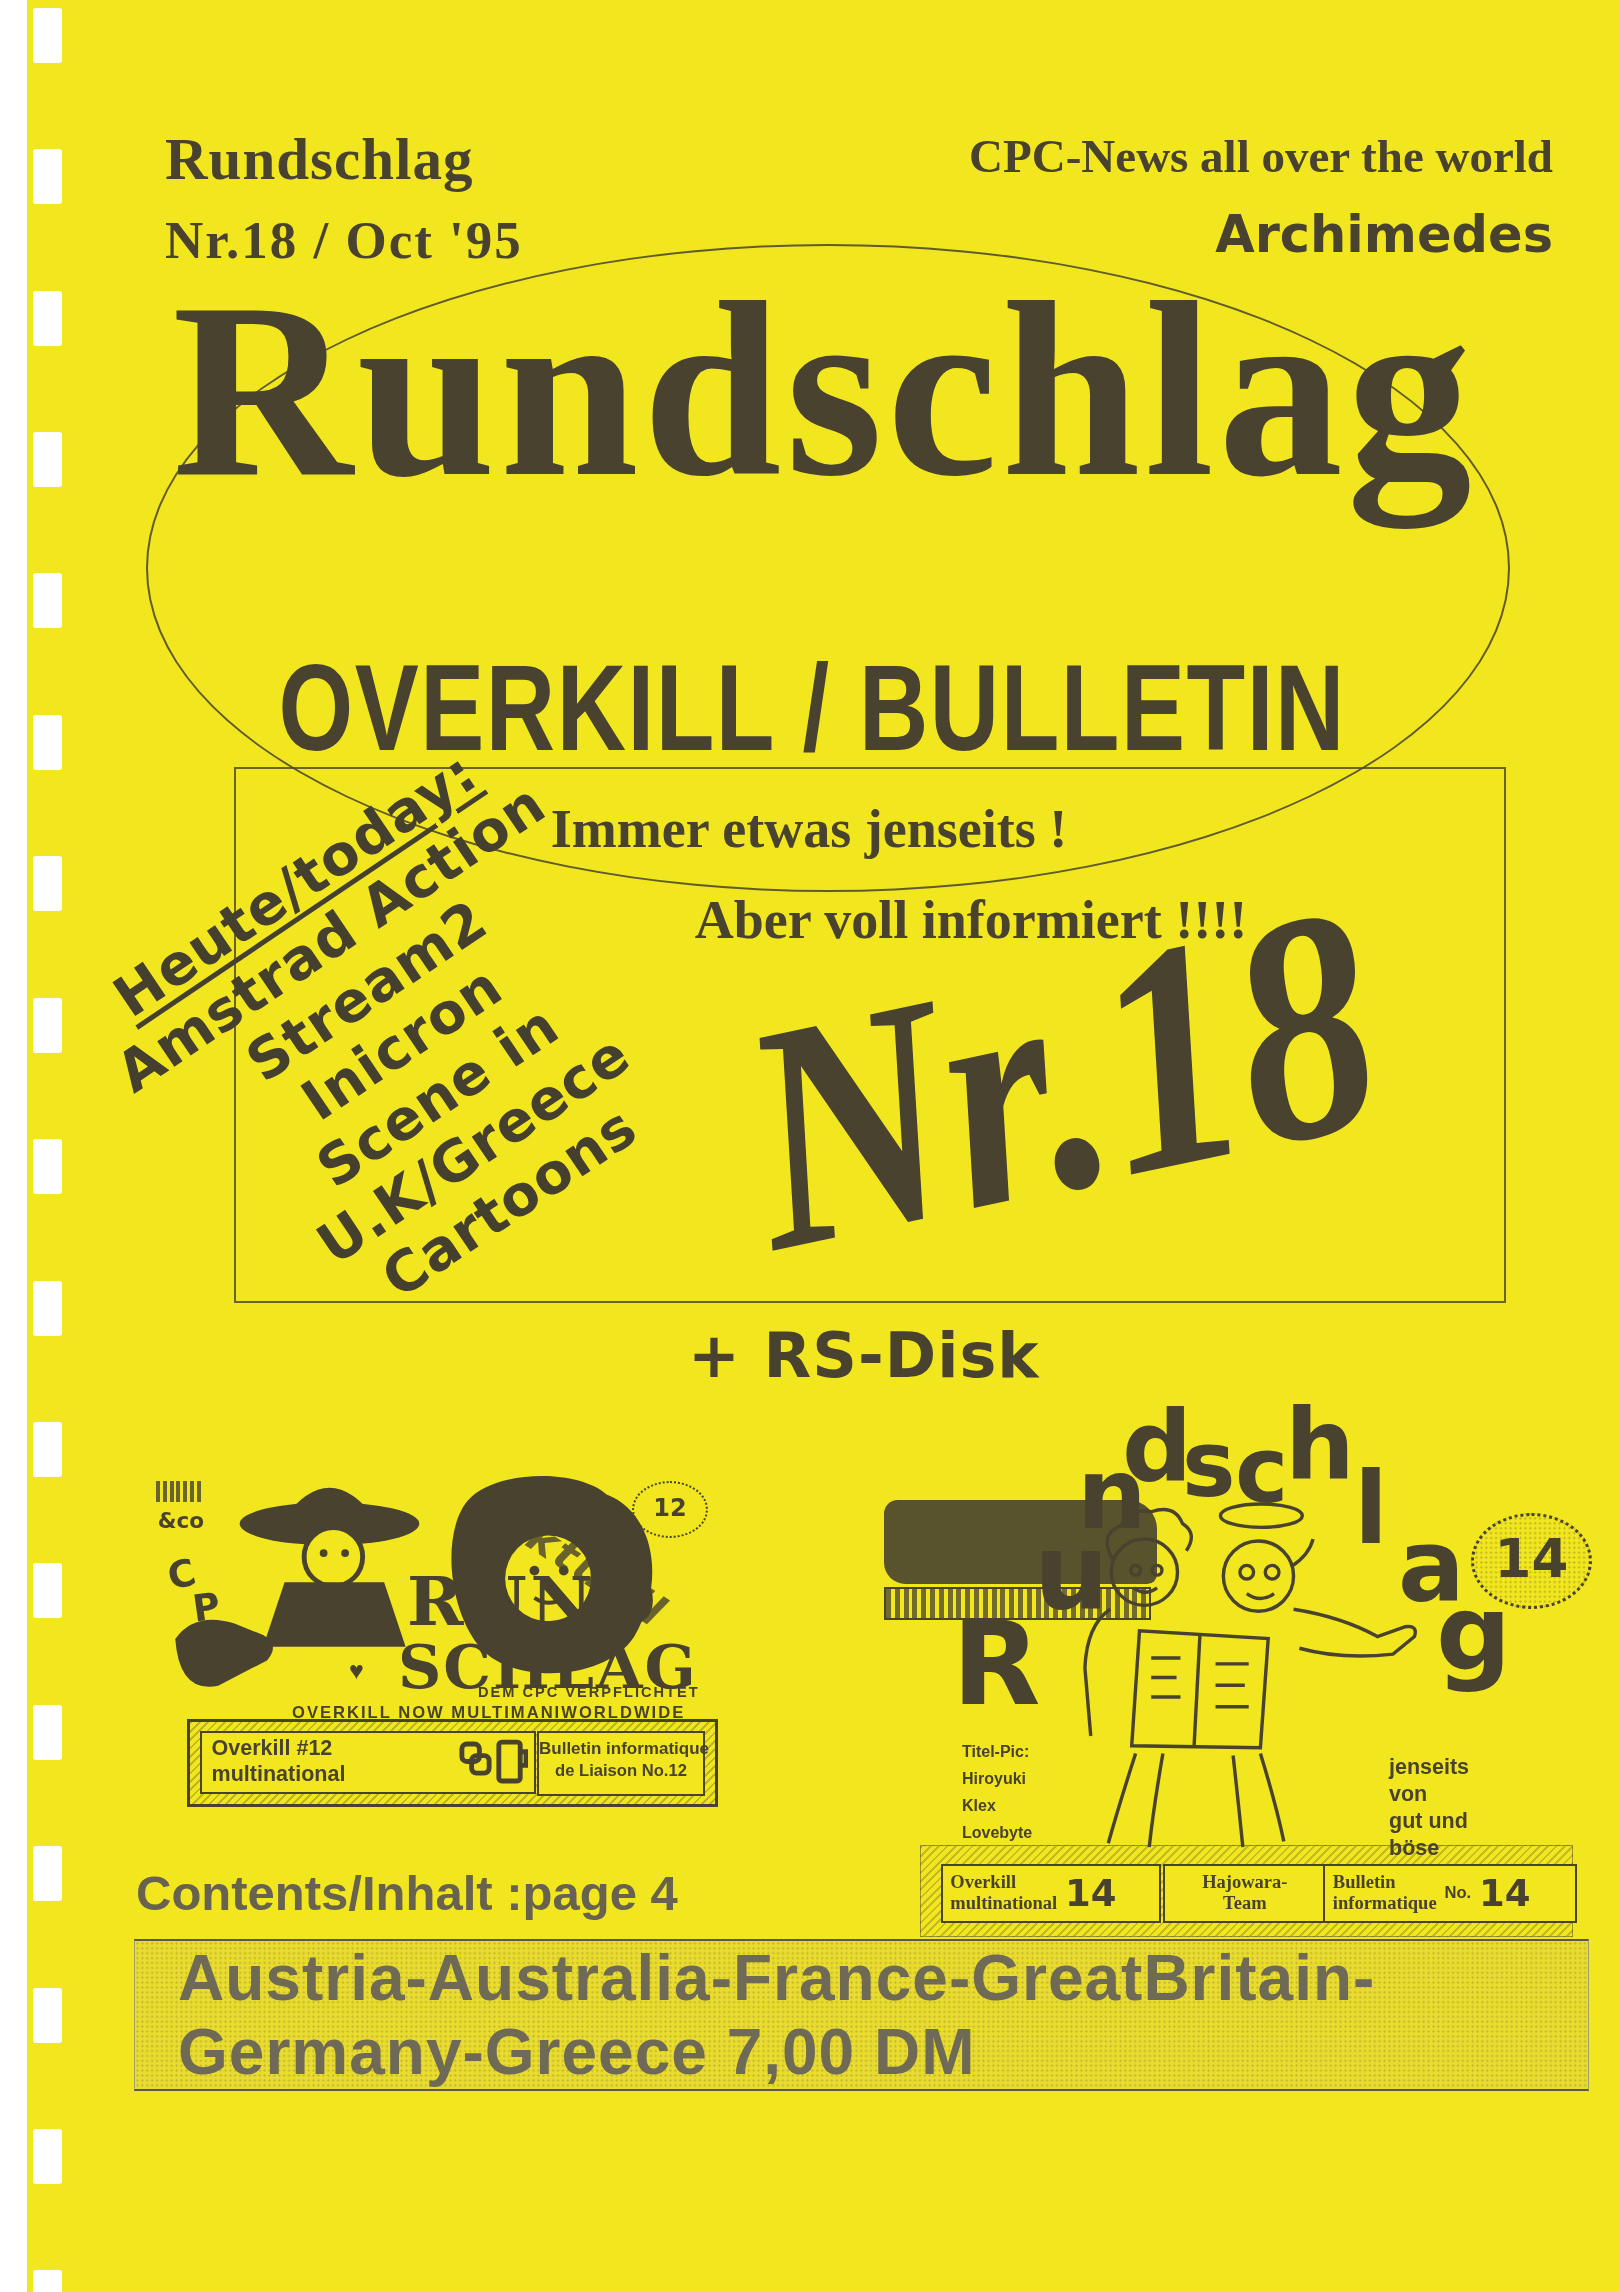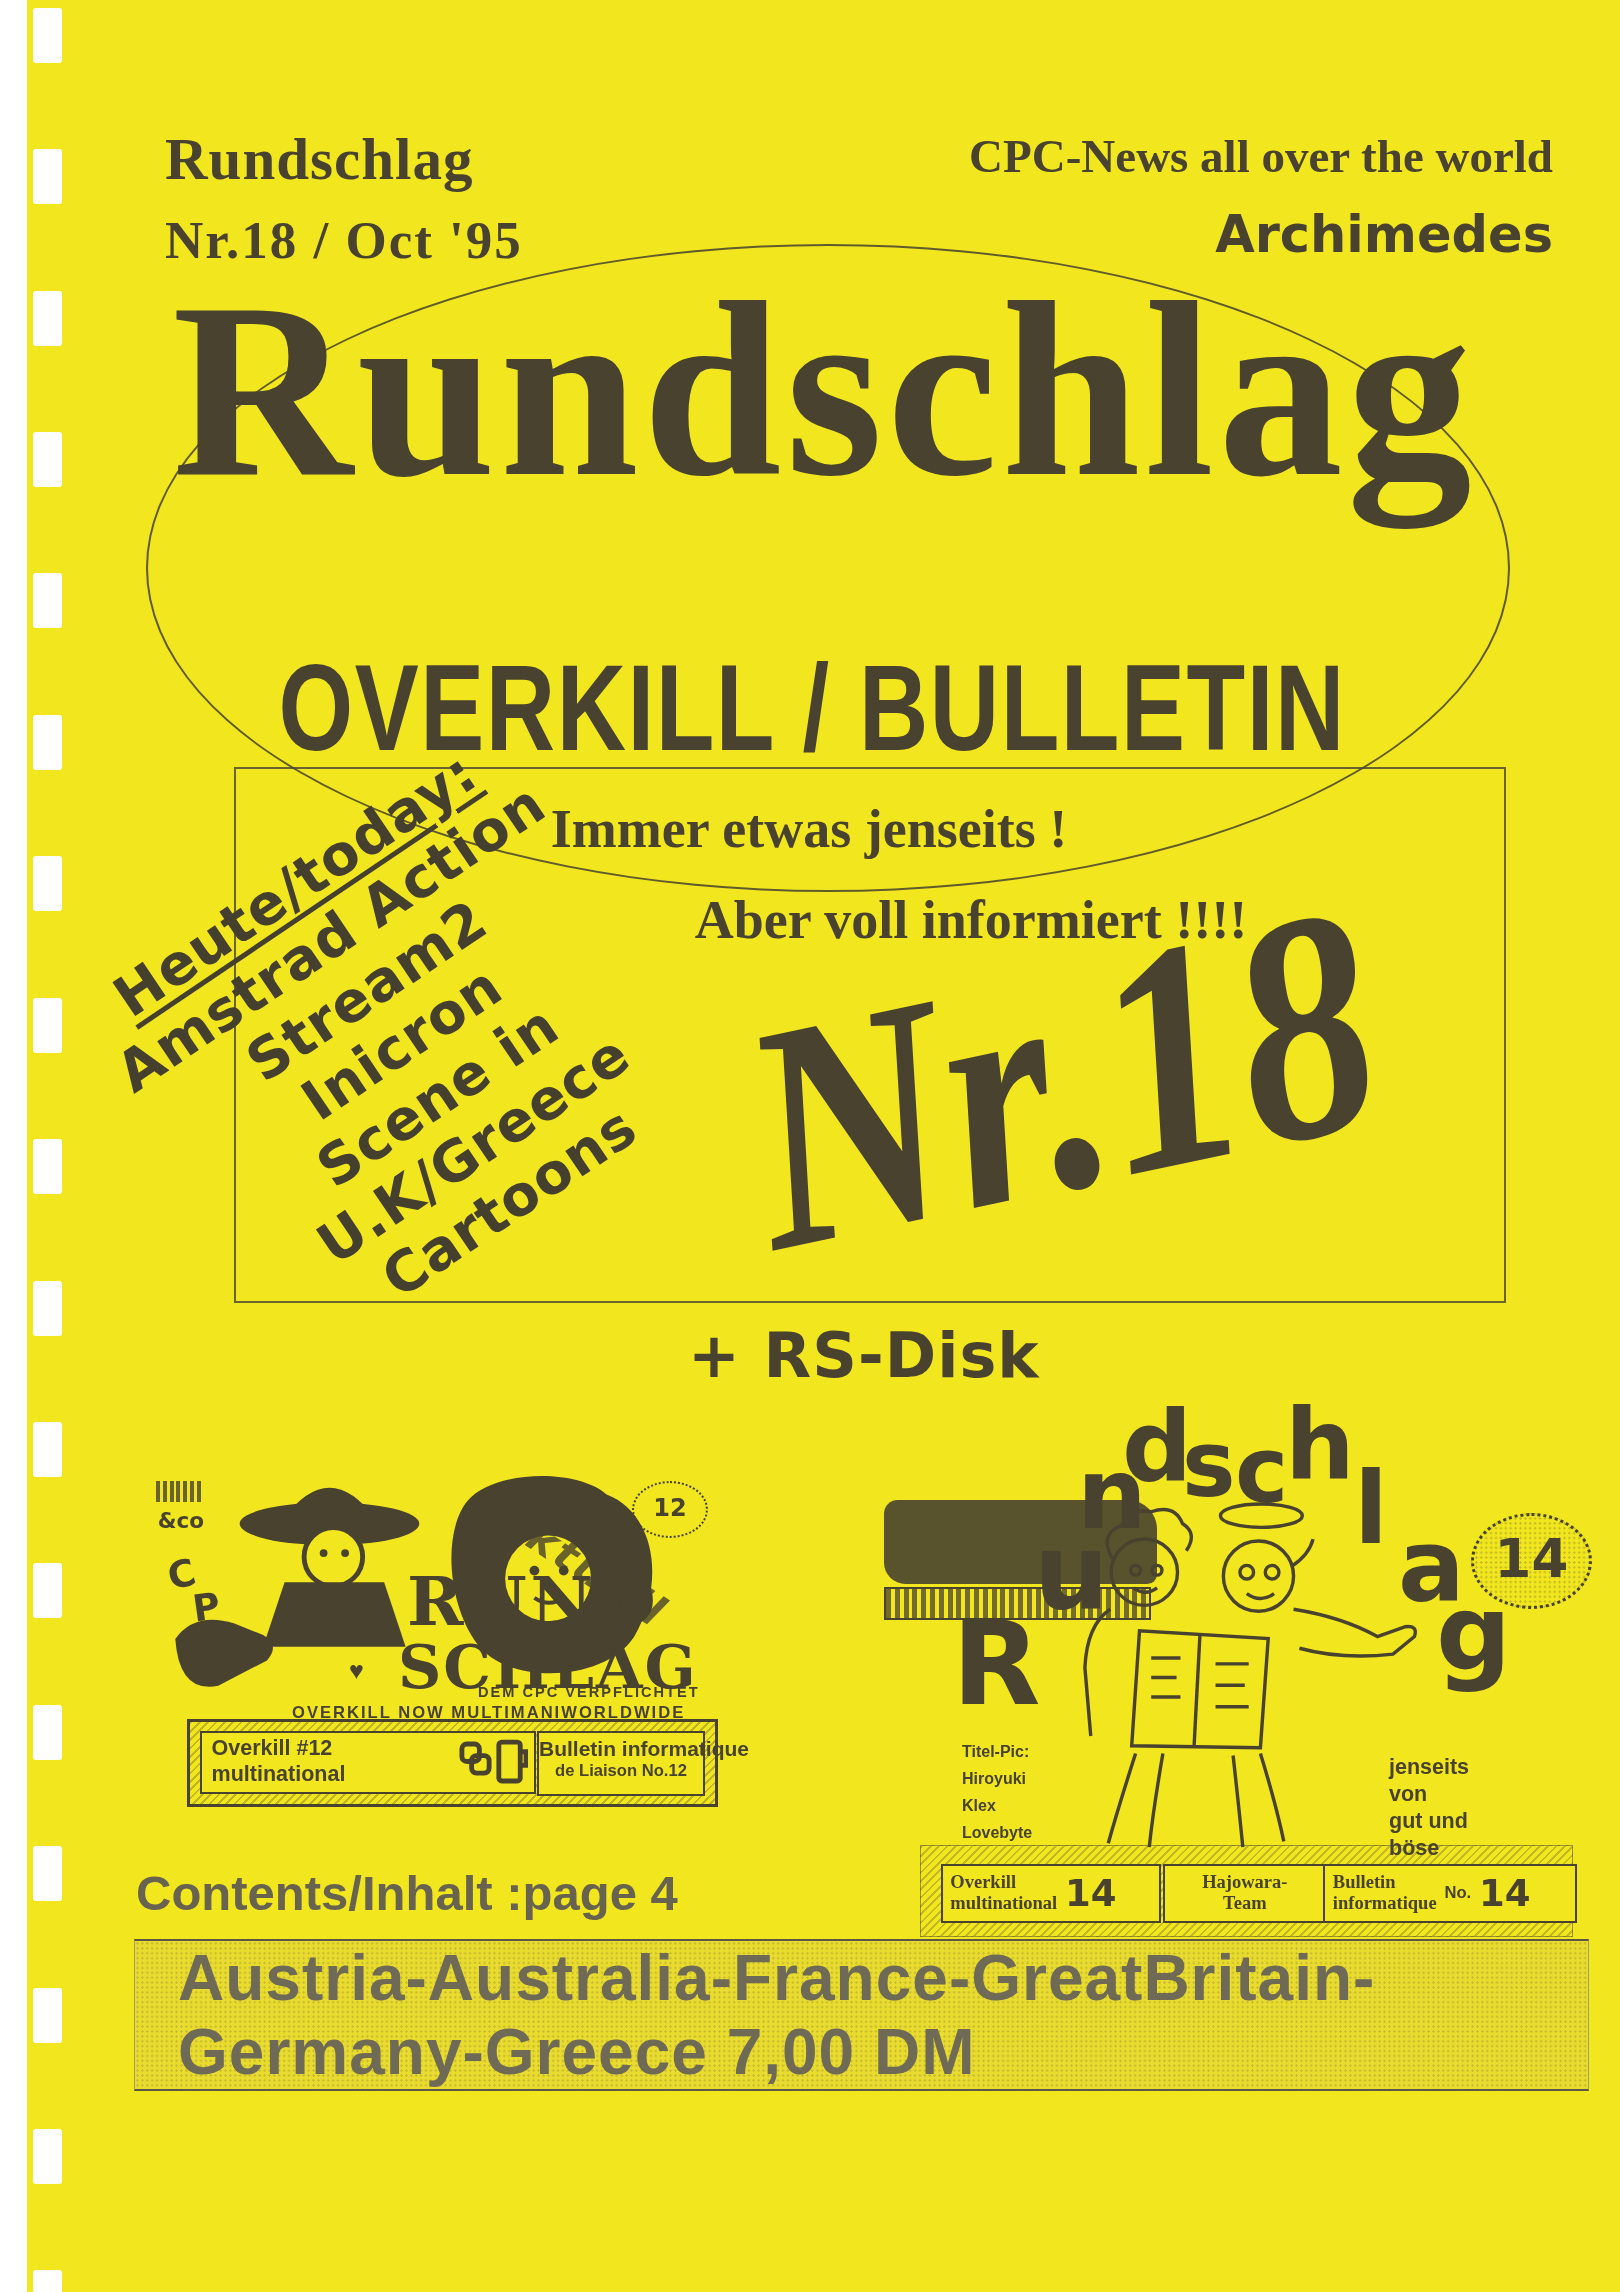--- a/index.html
+++ b/index.html
@@ -69,21 +69,21 @@
   .t12-motto{position:absolute;left:332px;top:211px;font-size:14.6px;font-weight:bold;letter-spacing:2px;}
   .t12-subline{position:absolute;left:146px;top:230px;width:419px;font-size:16.6px;font-weight:bold;
             letter-spacing:2px;}
   .t12-strip{position:absolute;left:41px;top:246px;width:525px;height:82px;border:3.9px solid #48422f;
             background-image:repeating-linear-gradient(135deg,rgba(72,66,47,.3) 0 2px,transparent 2px 5.9px);}
   .t12-box{position:absolute;top:8.8px;height:57px;border:2.9px solid #48422f;background:#f2e71f;}
   .t12-box .l1{font-size:21.5px;font-weight:bold;line-height:27px;white-space:nowrap;}
   .t12-box .l2{font-size:21.5px;font-weight:bold;line-height:25px;white-space:nowrap;}
   .t12-boxL{left:9.8px;width:322px;padding:2px 0 0 9.8px;}
   .t12-boxR{left:347px;width:164px;text-align:center;padding-top:3.9px;}
-  .t12-boxR .l1{font-size:21px;line-height:23.4px;}
+  .t12-boxR .l1{font-size:17px;line-height:23.4px;}
   .t12-boxR .l2{font-size:16.6px;line-height:21.5px;}
   .t12-logo{position:absolute;right:5.9px;top:2.9px;}
   
   .thumb14{position:absolute;left:839px;top:1404px;width:722px;height:534px;}
   .t14-stamp{position:absolute;left:17.6px;top:96px;width:273px;height:84px;background:#48422f;
              border-radius:13.7px 29px 9.8px 21.5px;opacity:.9;}
   .t14-stamp-lines{position:absolute;left:17.6px;top:183px;width:263px;height:29px;border:2px solid #48422f;
              background:repeating-linear-gradient(90deg,rgba(72,66,47,.75) 0 4.9px,transparent 4.9px 8.8px);}
   .wl{position:absolute;font-family:"DejaVu Sans",sans-serif;font-weight:bold;line-height:1;color:#48422f;}
   .wl:nth-of-type(1){left:86px;top:203px;font-size:115px;}

